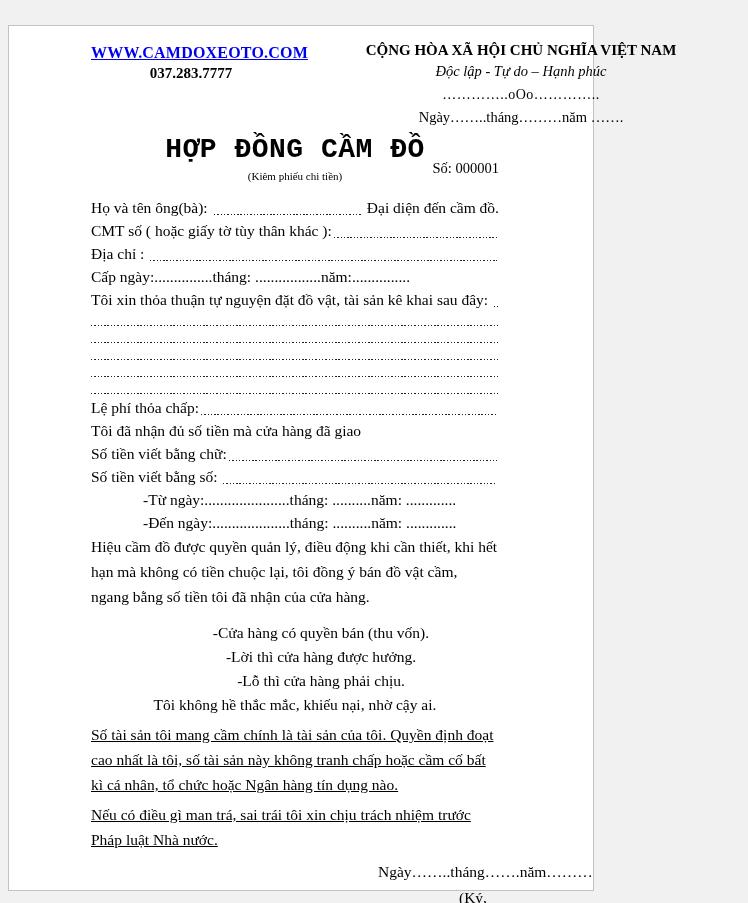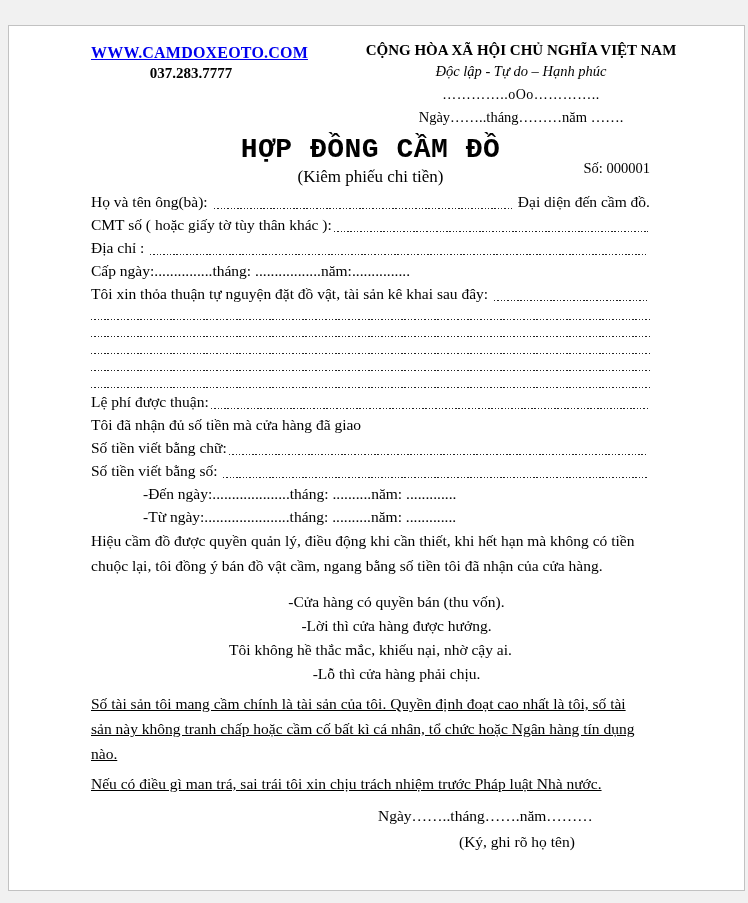--- a/index.html
+++ b/index.html
@@ -6,21 +6,21 @@
     margin: 0; padding: 0;
     width: 748px; height: 903px;
     background: #f1f1f1;
     font-family: "Liberation Serif", "DejaVu Serif", serif;
     color: #000;
     overflow: hidden;
   }
   .page {
     position: absolute;
     left: 8px; top: 25px;
-    width: 737px; height: 866px;
+    width: 586px; height: 866px;
     background: #ffffff;
     border: 1px solid #c2c2c2;
     box-sizing: border-box;
     padding: 16px 94px 0 82px;
   }
   
   .header { position: relative; height: 88px; }
   .header-left {
     position: absolute; left: 0; top: 2px; width: 200px; text-align: center;
   }
@@ -39,23 +39,23 @@
   
   .title-block { position: relative; text-align: center; margin-top: 4px; }
   .doc-title {
     margin: 0; font-size: 28px; font-weight: bold; letter-spacing: .5px;
     line-height: 32px;
     font-family: Liberation Mono, monospace;
   }
   .doc-number {
     position: absolute; right: 0; top: 26px; font-size: 14.5px;
   }
-  .subtitle { font-size: 17px; line-height: 21px; }
+  .subtitle { font-size: 11px; line-height: 21px; }
   
-  .form { margin-top: 3px; font-size: 15.5px; }
+  .form { margin-top: 9px; font-size: 15.5px; }
   .fline { display: flex; align-items: baseline; line-height: 23px; }
   .fline > span { white-space: pre; }
   .lead { flex: 1 1 auto; min-width: 8px; position: relative; align-self: stretch; }
   .lead::before {
     content: ""; position: absolute; left: 2px; right: 2px; bottom: 4px; height: 1.5px;
     background-image: repeating-linear-gradient(to right, #222 0px, #222 1.4px, transparent 1.4px, transparent 3.3px);
   }
   .wline { height: 17px; position: relative; }
   .wline::before {
     content: ""; position: absolute; left: 0; right: 0; bottom: 2px; height: 1.5px;
@@ -125,46 +125,46 @@
       <span class="lead"></span>
     </div>
 
     <div class="wline"></div>
     <div class="wline"></div>
     <div class="wline"></div>
     <div class="wline"></div>
     <div class="wline"></div>
 
     <div class="fline">
-      <span>Lệ phí được thuận:</span>
+      <span>Lệ phí thỏa chấp:</span>
       <span class="lead"></span>
     </div>
 
     <div class="tline">Tôi đã nhận đủ số tiền mà cửa hàng đã giao</div>
 
     <div class="fline">
       <span>Số tiền viết bằng chữ:</span>
       <span class="lead"></span>
     </div>
 
     <div class="fline">
       <span>Số tiền viết bằng số: </span>
       <span class="lead"></span>
     </div>
 
+    <div class="tline indent">-Từ ngày:......................tháng: ..........năm: .............</div>
     <div class="tline indent">-Đến ngày:....................tháng: ..........năm: .............</div>
-    <div class="tline indent">-Từ ngày:......................tháng: ..........năm: .............</div>
 
     <p class="para">Hiệu cầm đồ được quyền quản lý, điều động khi cần thiết, khi hết hạn mà không có tiền chuộc lại, tôi đồng ý bán đồ vật cầm, ngang bằng số tiền tôi đã nhận của cửa hàng.</p>
 
     <div class="gap-md term-item indent">-Cửa hàng có quyền bán (thu vốn).</div>
     <div class="term-item indent">-Lời thì cửa hàng được hưởng.</div>
+    <div class="term-item indent">-Lỗ thì cửa hàng phải chịu.</div>
+
     <div class="term-item">Tôi không hề thắc mắc, khiếu nại, nhờ cậy ai.</div>
-
-    <div class="term-item indent">-Lỗ thì cửa hàng phải chịu.</div>
 
     <p class="para gap-sm">Số tài sản tôi mang cầm chính là tài sản của tôi. Quyền định đoạt cao nhất là tôi, số tài sản này không tranh chấp hoặc cầm cố bất kì cá nhân, tổ chức hoặc Ngân hàng tín dụng nào.</p>
 
     <p class="para gap-sm">Nếu có điều gì man trá, sai trái tôi xin chịu trách nhiệm trước Pháp luật Nhà nước.</p>
   </div>
 
   <div class="footer">
     <div class="f-date">Ngày……..tháng…….năm………</div>
     <div class="sign-note">(Ký, ghi rõ họ tên)</div>
   </div>

